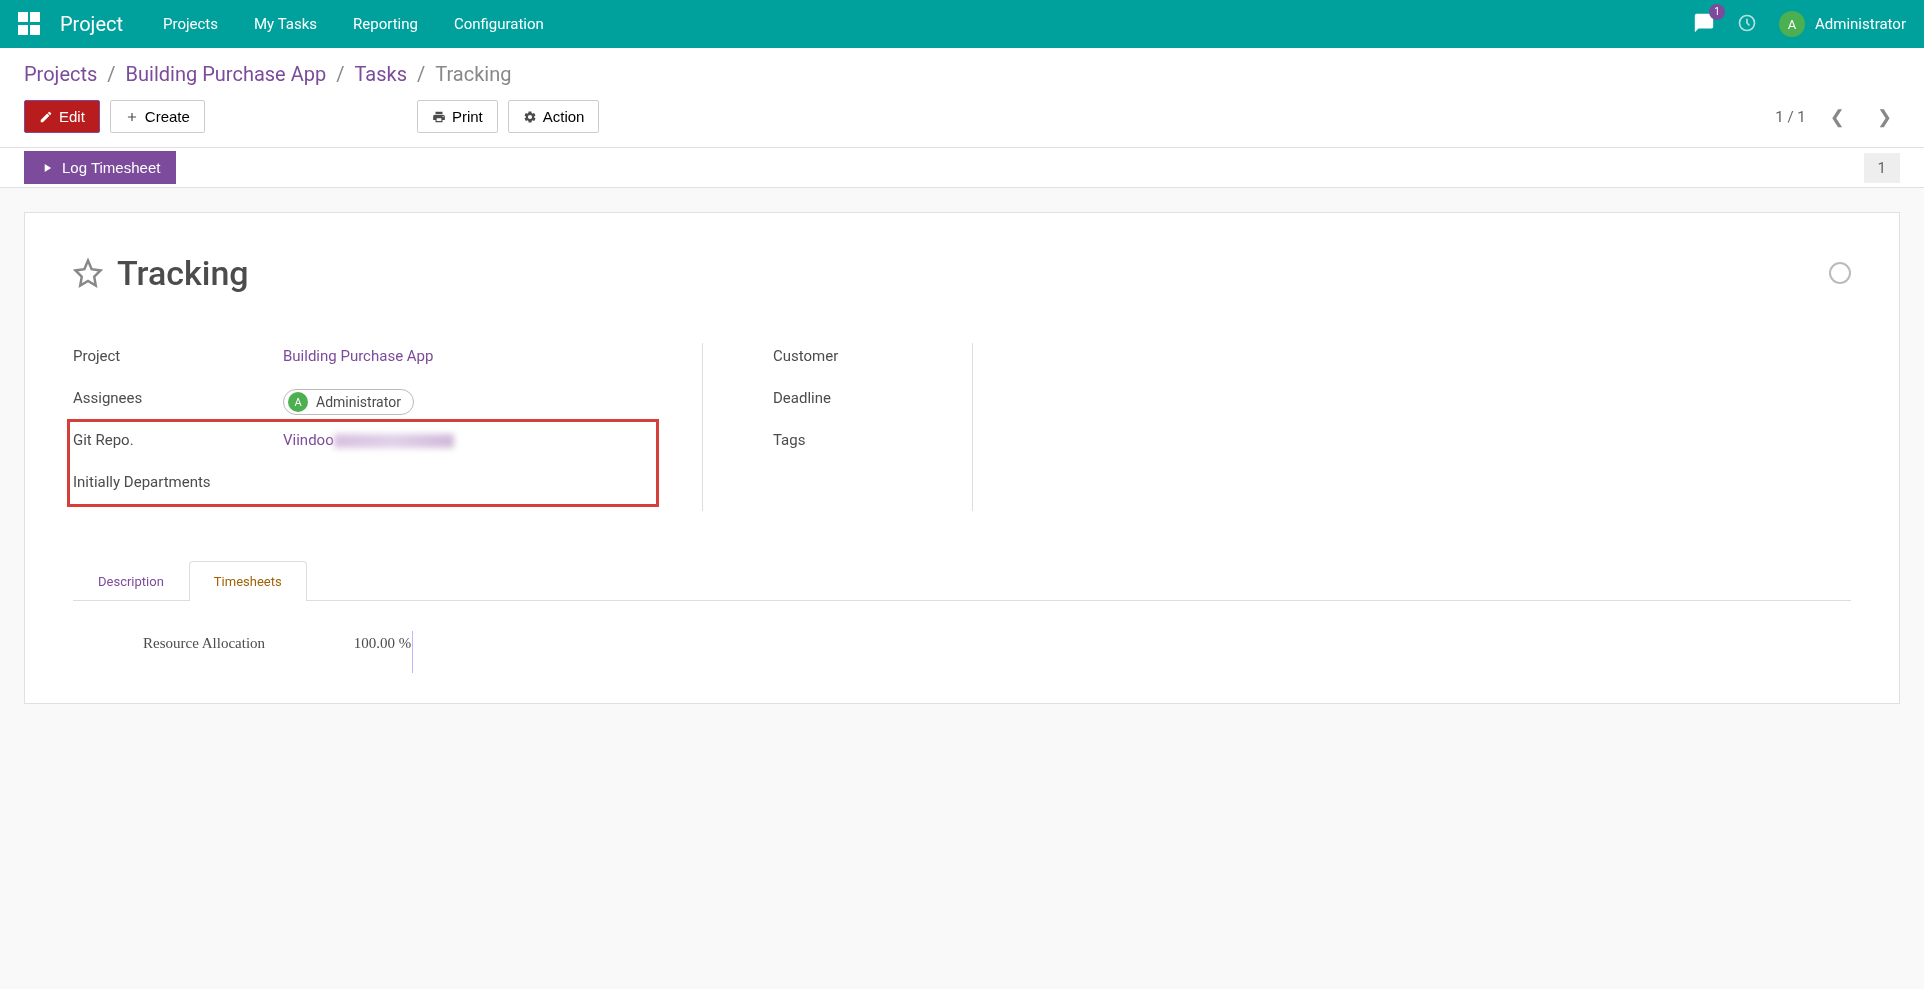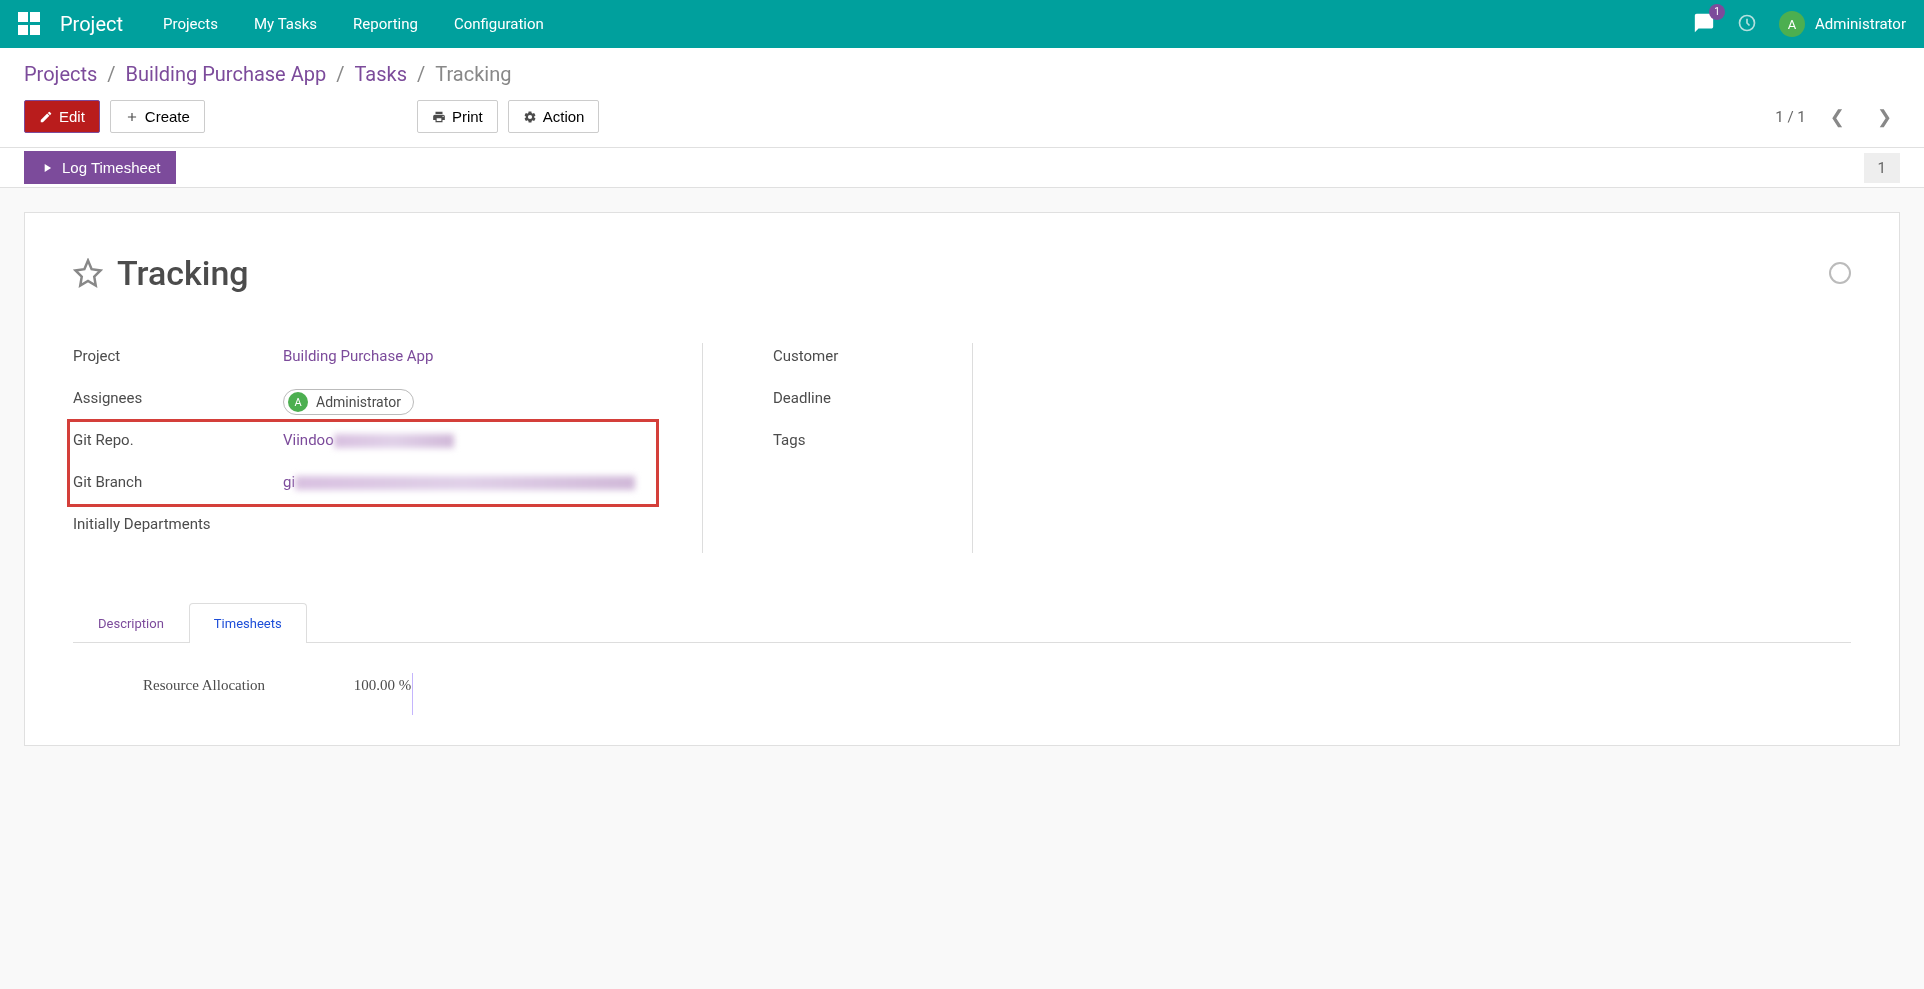--- a/index.html
+++ b/index.html
@@ -64,21 +64,21 @@
 
 .blur-box { display: inline-block; background: linear-gradient(90deg, #d8c0e0, #e0d0e8, #d0b8d8); filter: blur(3px); height: 14px; width: 120px; vertical-align: middle; }
 
 
 .highlight-box { position: absolute; border: 3px solid #d43f3a; pointer-events: none; }
 
 
 .tabs { display: flex; border-bottom: 1px solid #ddd; margin-bottom: 30px; }
 .tab { padding: 12px 24px; font-size: 13px; cursor: pointer; border: 1px solid transparent; border-bottom: none; margin-bottom: -1px; }
 .tab.inactive { color: #7c4b9b; }
-.tab.active { border-color: #ddd; background: #fff; color: #1d4ed8; border-radius: 4px 4px 0 0; }
+.tab.active { border-color: #ddd; background: #fff; color: #a16207; border-radius: 4px 4px 0 0; }
 
 
 .ts-columns { display: flex; }
 .ts-col { flex: 1; }
 .progress-bar { display: inline-block; width: 130px; height: 14px; background: #f3e8f7; vertical-align: middle; margin-right: 10px; }
 </style>
 </head>
 <body>
 
 <div class="topbar">
@@ -201,26 +201,20 @@
             </span>
           </div>
         </div>
         <div class="field-row">
           <div class="field-label">Git Repo.</div>
           <div class="field-value link">
             <span>Viindoo</span><span class="blur-box"></span>
           </div>
         </div>
         <div class="field-row">
-          <div class="field-label">Git Branch</div>
-          <div class="field-value link">
-            <span>gi</span><span class="blur-box" style="width:340px;"></span>
-          </div>
-        </div>
-        <div class="field-row">
           <div class="field-label">Initially Departments</div>
           <div class="field-value"></div>
         </div>
       </div>
 
       <div class="field-col" style="border-right:1px solid #ddd; padding-left:70px; max-width:270px;">
         <div class="field-row">
           <div class="field-label">Customer</div>
         </div>
         <div class="field-row">

